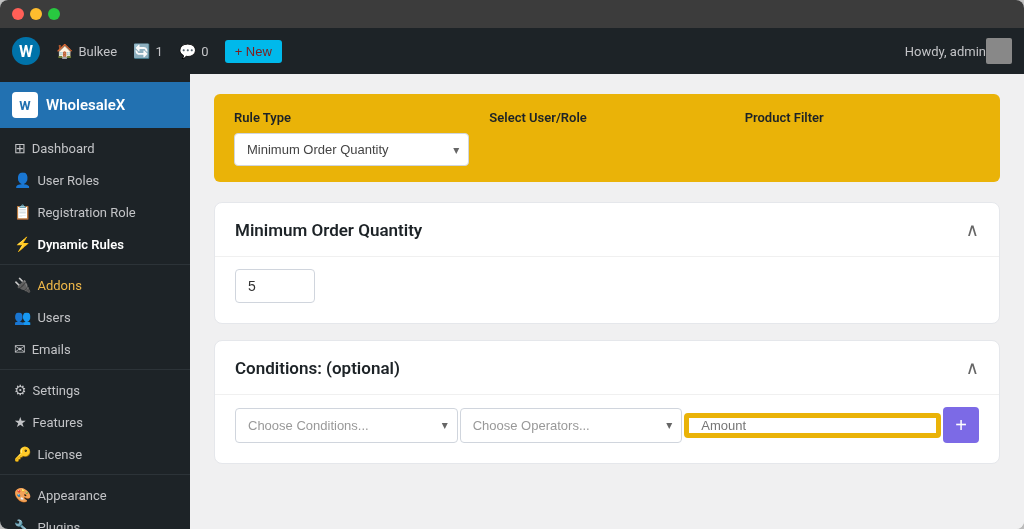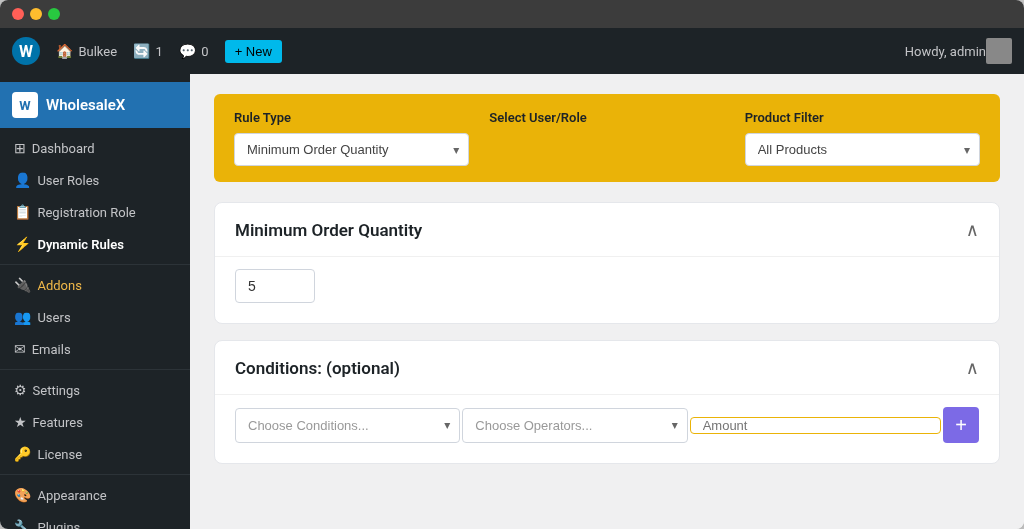--- a/index.html
+++ b/index.html
@@ -86,21 +86,21 @@
       align-items: center;
     }
     .admin-bar-avatar {
       width: 26px;
       height: 26px;
       background: #888;
       border-radius: 2px;
     }
     .new-btn {
       background: #00b9eb;
-      color: #000000;
+      color: #7f1d1d;
       border: none;
       padding: 4px 10px;
       border-radius: 3px;
       font-size: 13px;
       cursor: pointer;
     }
 
     
     .main-layout {
       display: flex;
@@ -274,21 +274,21 @@
       border-radius: 4px;
       font-size: 13px;
       color: #999;
       background: white;
       appearance: none;
       cursor: pointer;
     }
     .amount-input {
       flex: 1;
       padding: 0 12px;
-      border: 1px solid #eab308;
+      border: 5px solid #eab308;
       border-radius: 4px;
       font-size: 13px;
       color: #ef4444;
       background: white;
     }
     .add-btn {
       width: 36px;
       height: 36px;
       background: #7c6ae6;
       border: none;
@@ -408,25 +408,20 @@
             <select class="select-field">
               <option>Minimum Order Quantity</option>
             </select>
           </div>
         </div>
         <div class="field-group">
           <label>Select User/Role</label>
         </div>
         <div class="field-group">
           <label>Product Filter</label>
-          <div class="select-wrapper">
-            <select class="select-field">
-              <option>All Products</option>
-            </select>
-          </div>
         </div>
       </div>
 
       <div class="section-card">
         <div class="section-header">
           <span class="section-title">Minimum Order Quantity</span>
           <span class="section-toggle">∧</span>
         </div>
         <div class="section-body">
           <input class="quantity-input" type="number" value="5" style="">

